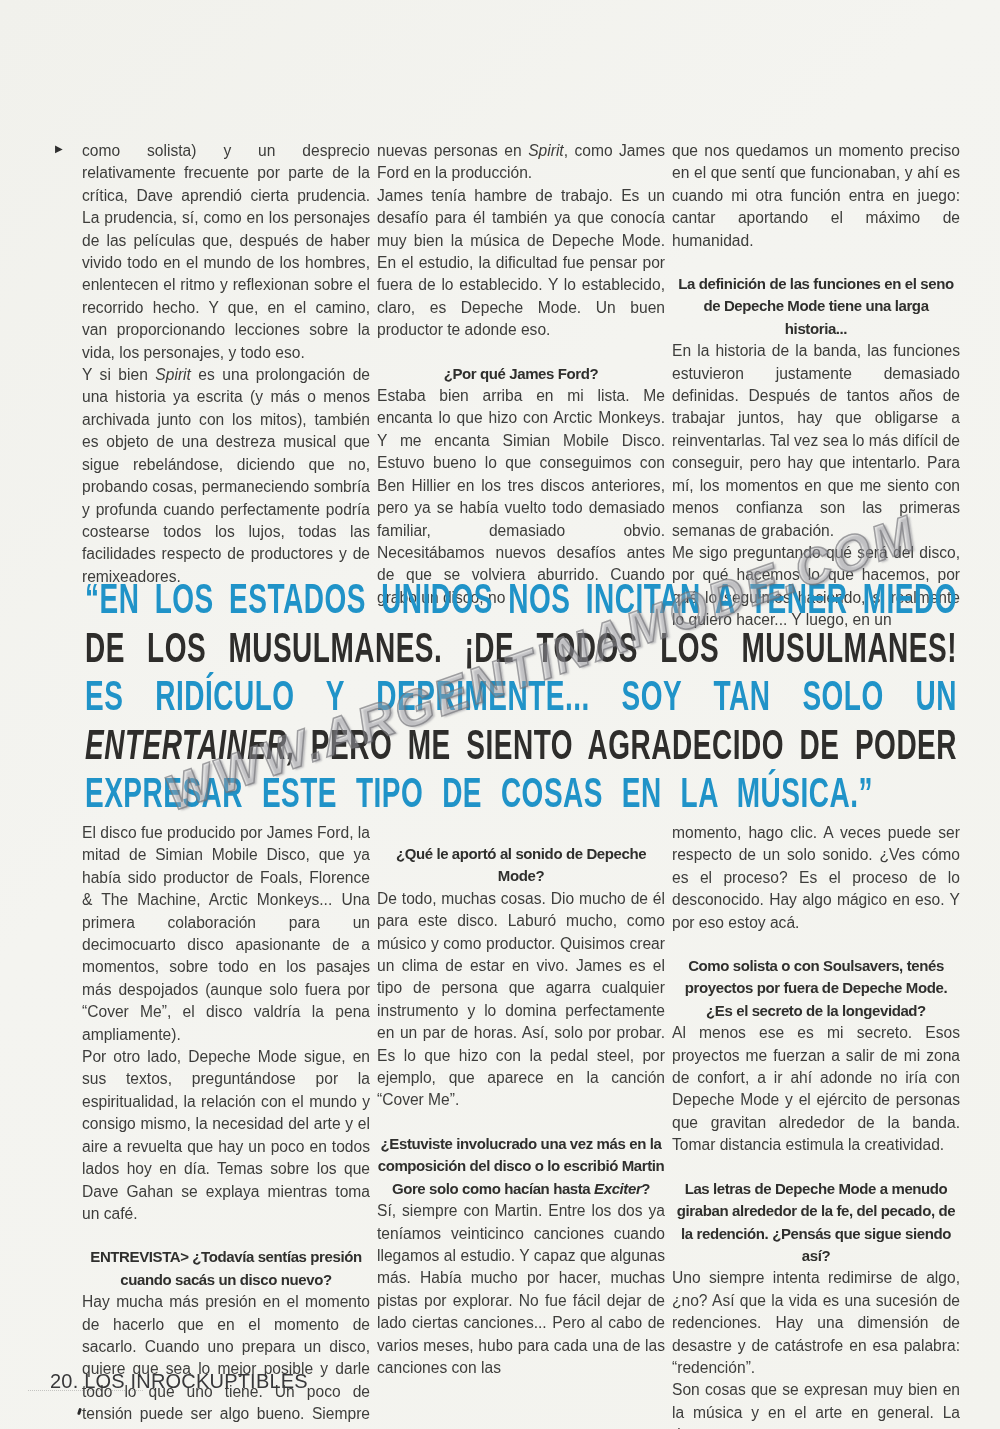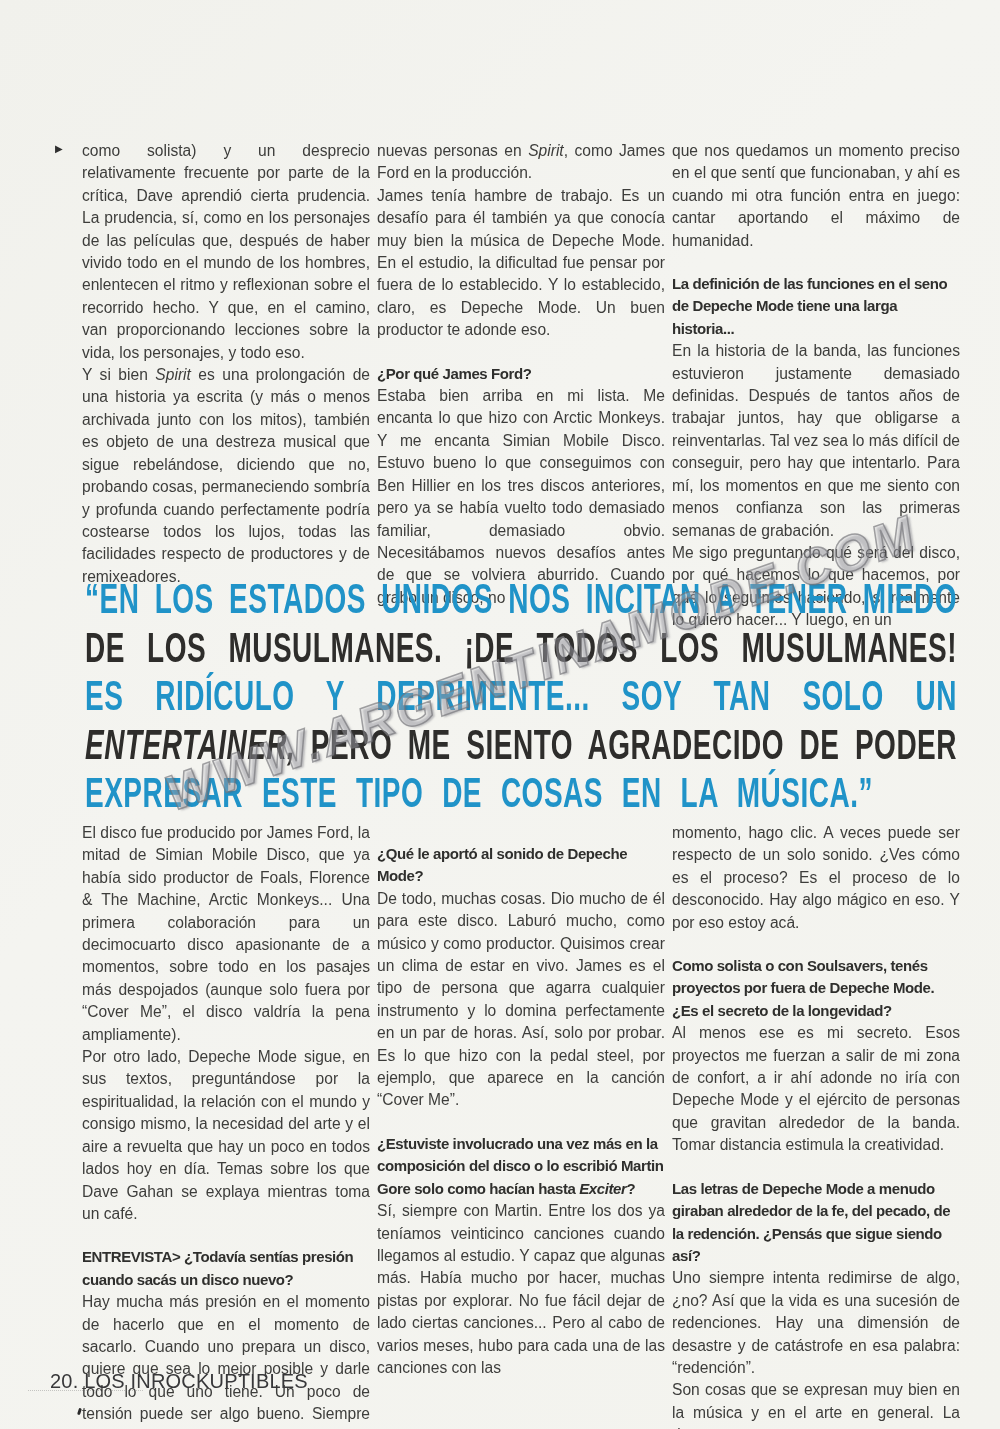--- a/index.html
+++ b/index.html
@@ -18,21 +18,21 @@
     font-size: 15.6px; line-height: 22.4px; color: #3d3d3b;
   }
   #ct1 { left: 82px;  top: 140px; }
   #ct2 { left: 377px; top: 140px; }
   #ct3 { left: 672px; top: 140px; }
   #cb1 { left: 82px;  top: 822px; }
   #cb2 { left: 377px; top: 822px; }
   #cb3 { left: 672px; top: 822px; }
   .p { text-align: justify; }
   .q {
-    text-align: left; font-weight: bold; color: #2f2f2d;
+    text-align: center; font-weight: bold; color: #2f2f2d;
     font-size: 15px; letter-spacing: -0.4px; line-height: 22.4px;
     margin-top: 21px;
   }
   .it { font-style: italic; }
   .marker {
     position: absolute; left: 55px; top: 143px;
     font-size: 10px; color: #2f2f2f;
   }
   .quote {
     position: absolute; left: 85px; top: 576px; width: 872px;

